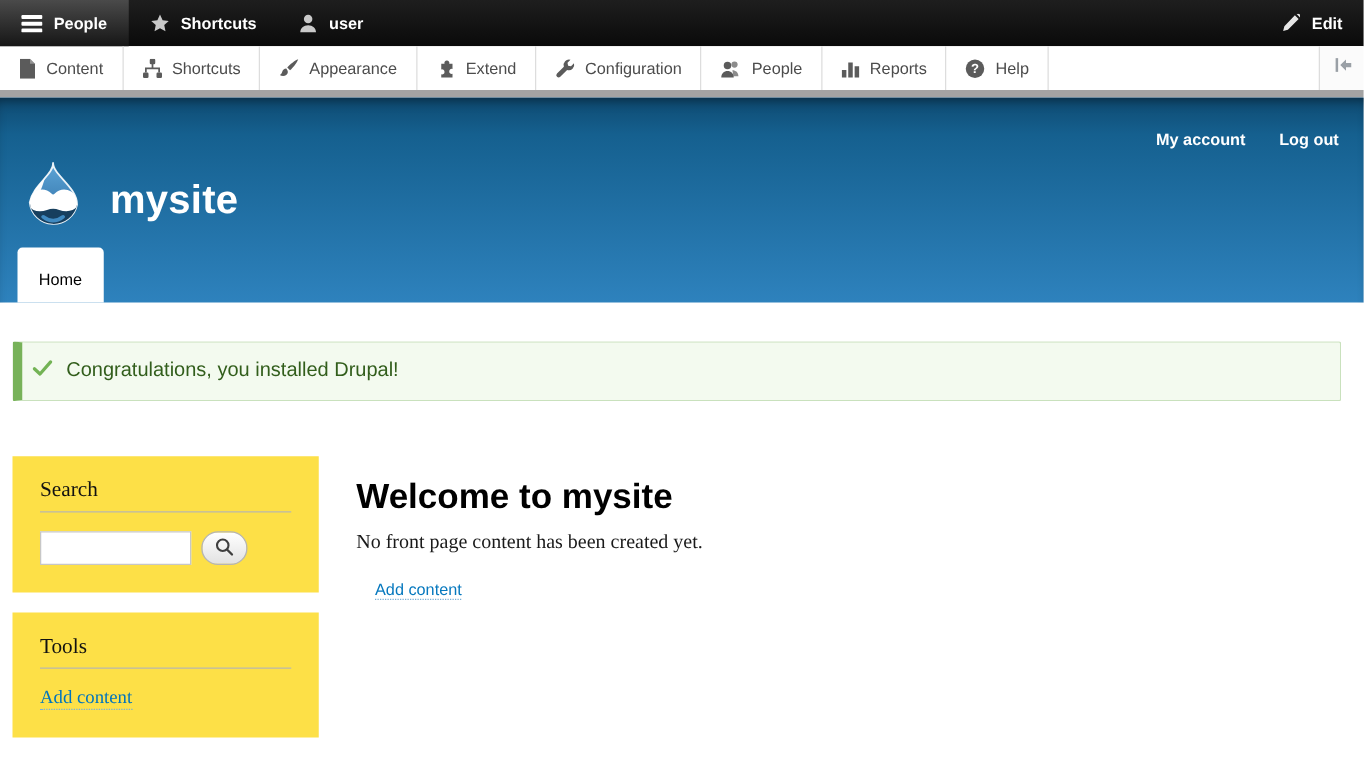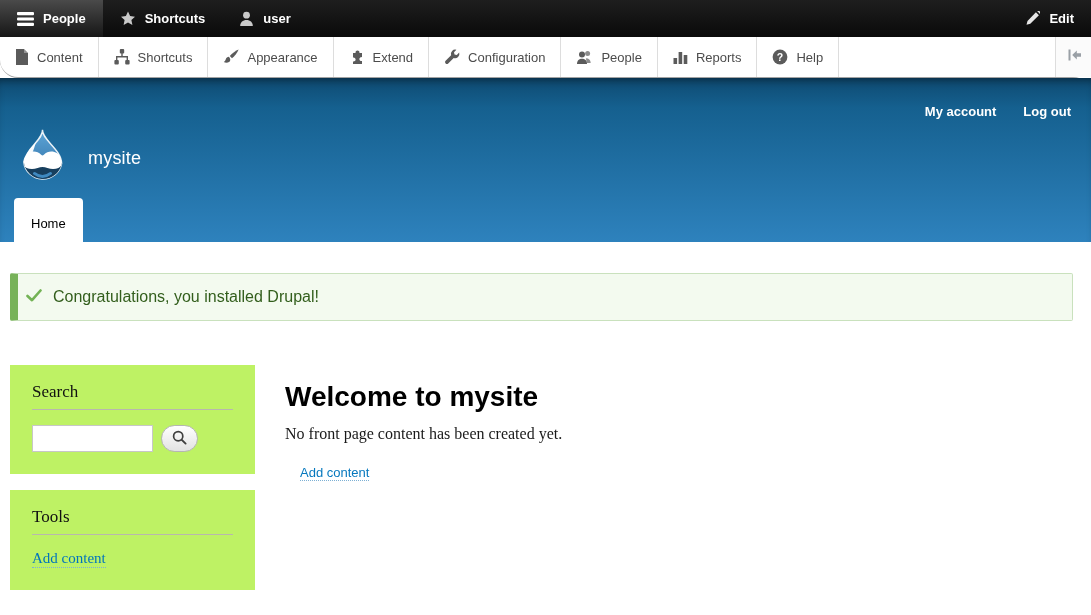--- a/index.html
+++ b/index.html
@@ -16,21 +16,21 @@
     padding: 0 17px; color: #fff; font-size: 13px; font-weight: bold;
     cursor: pointer; white-space: nowrap;
   }
   .topbar-item.active { background: linear-gradient(180deg, #4a4a4a, #161616); }
   .topbar-item .ico { display: flex; align-items: center; }
   .topbar-edit { margin-left: auto; align-items: center; }
 
   
   .tray {
     height: 41px; display: flex; align-items: stretch;
-    background: #fff; border-bottom: 1px solid #a3a3a3; border-radius: 18px;
+    background: #fff; border-bottom: 6px solid #a3a3a3;
   }
   .tray-item {
     display: flex; align-items: center; gap: 8px;
     padding: 0 15px; font-size: 13px; color: #4c4c4c;
     border-right: 1px solid #ddd; cursor: pointer; white-space: nowrap;
   }
   .tray-item .ico { display: flex; align-items: center; }
   .tray-spacer { flex: 1; }
   .tray-toggle {
     width: 36px; display: flex; align-items: center; justify-content: center;
@@ -46,41 +46,41 @@
   .account-links {
     position: absolute; top: 26px; right: 20px; display: flex; gap: 27px;
   }
   .account-links a {
     color: #fff; font-size: 13px; font-weight: 600; text-decoration: none; cursor: pointer;
   }
   .branding {
     position: absolute; top: 50px; left: 14px;
     display: flex; align-items: center; gap: 17px;
   }
-  .site-name { color: #fff; font-size: 18px; font-weight: 400; letter-spacing: .2px; }
+  .site-name { color: #fff; font-size: 32px; font-weight: 700; letter-spacing: .2px; }
   .tabs { position: absolute; bottom: 0; left: 14px; display: flex; }
   .tab {
     background: #fff; color: #000; font-size: 13px;
     padding: 18px 17px 11px; border-radius: 4px 4px 0 0; cursor: pointer;
   }
 
   
   .status-message {
     margin: 31px 18px 0 10px;
     display: flex; align-items: center; gap: 11px;
     background: #f3faef; border: 1px solid #c9e1bd; border-left: 8px solid #77b259;
     border-radius: 2px; padding: 14px 8px;
     color: #325e1c; font-size: 16px;
   }
 
   
   .content-row { display: flex; align-items: flex-start; margin-top: 44px; }
 
   .sidebar { width: 245px; margin-left: 10px; display: flex; flex-direction: column; gap: 16px; flex: none; }
-  .block { background: #bef264; padding: 17px 22px 22px; }
+  .block { background: #fde047; padding: 17px 22px 22px; }
   .block-title {
     font-family: "Liberation Serif", serif; font-size: 17px; font-weight: 400; color: #111;
   }
   .block-divider { border: none; border-top: 1px solid #b9b7ae; margin: 7px 0 0; }
   .search-form { display: flex; align-items: center; gap: 8px; margin-top: 15px; }
   .search-input {
     width: 121px; height: 27px; border: 1px solid #c7c7c7; background: #fff;
     font-size: 13px; padding: 0 6px; outline: none;
   }
   .search-btn {

